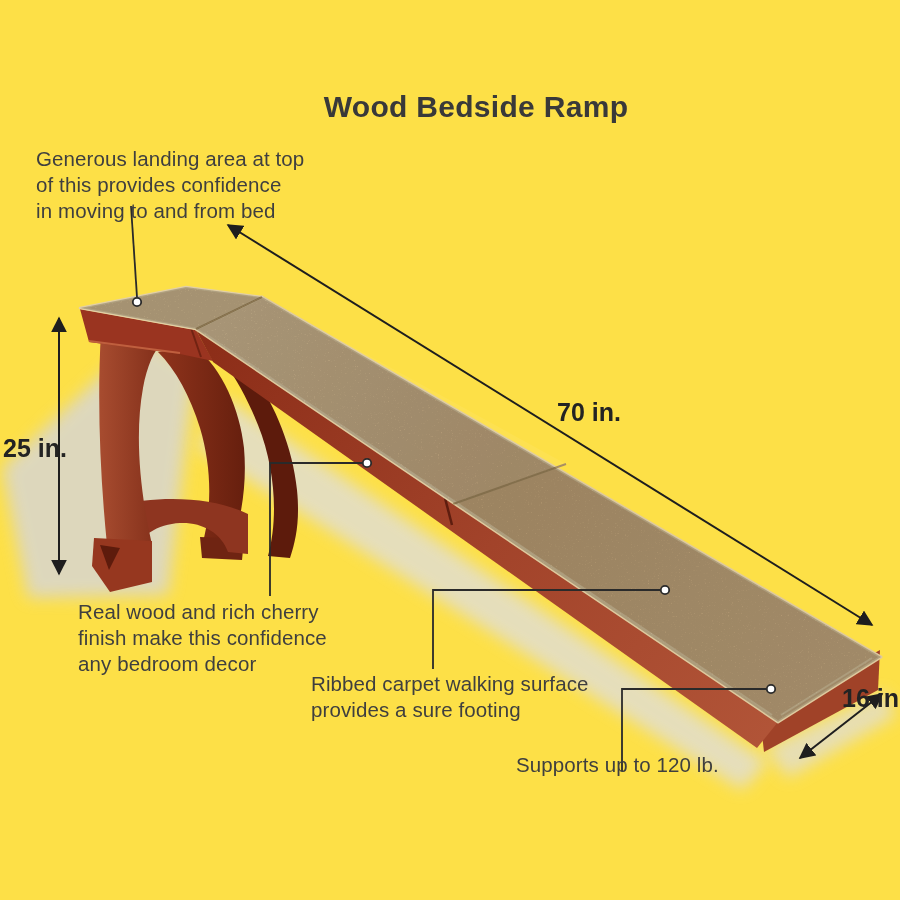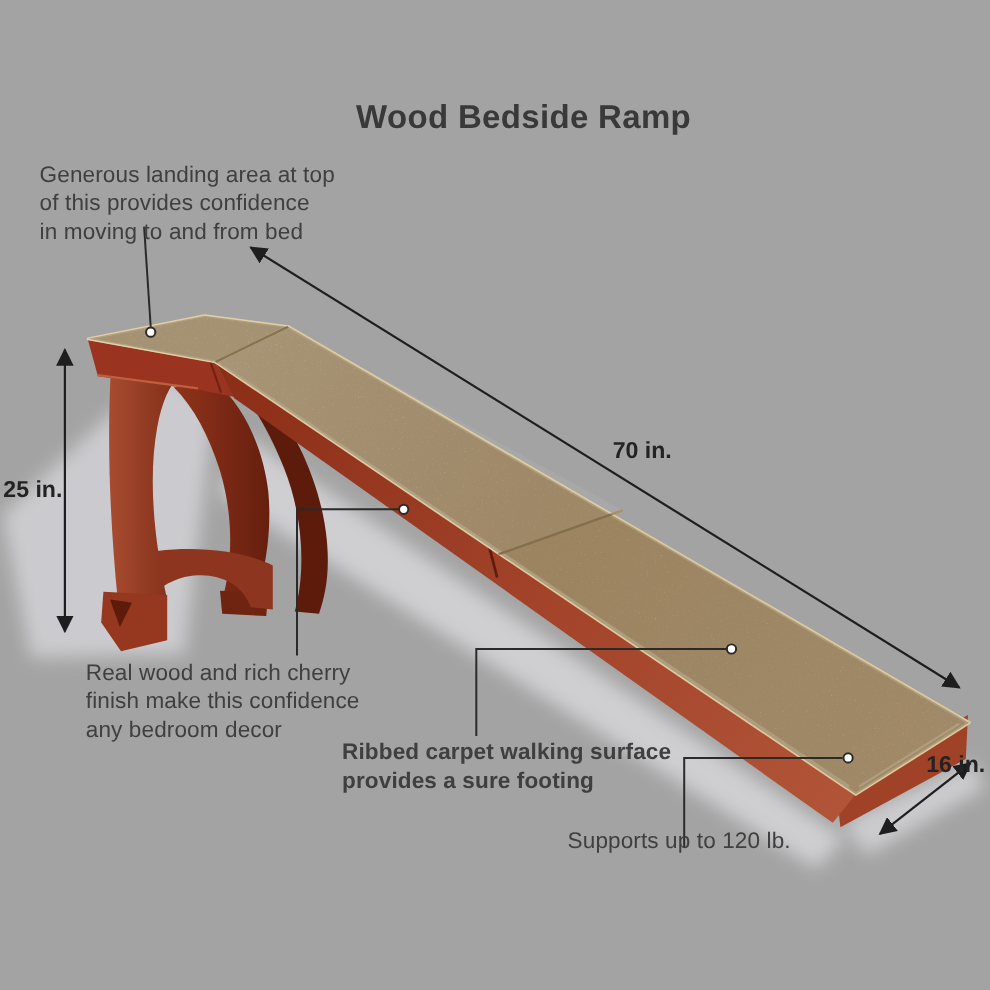--- a/index.html
+++ b/index.html
@@ -1,30 +1,30 @@
 <!DOCTYPE html>
 <html><head>
 <meta charset="utf-8">
 <style>
   html,body{margin:0;padding:0;background:#ffffff;}
   .canvas{
-    position:relative;width:900px;height:900px;background:#a3a3a3;
+    position:relative;width:900px;height:900px;background:#fde047;
     font-family:"Liberation Sans",sans-serif;overflow:hidden;
   }
   .art{position:absolute;left:0;top:0;width:900px;height:900px;}
   .title{
     position:absolute;left:26px;top:90px;width:900px;margin:0;
     text-align:center;font-size:30px;font-weight:bold;color:#393939;letter-spacing:.3px;
   }
   .note{
     position:absolute;color:#3f3f3f;font-size:20.5px;line-height:26px;
     letter-spacing:.1px;white-space:nowrap;
   }
   .dim{
-    position:absolute;color:#232323;font-size:21px;font-weight:bold;white-space:nowrap;
+    position:absolute;color:#232323;font-size:25px;font-weight:bold;white-space:nowrap;
   }
 </style>
 </head>
 <body>
 
 <div class="canvas">
 
   <svg class="art" viewBox="0 0 900 900" aria-hidden="true">
     <defs>
       <linearGradient id="carpetG" gradientUnits="userSpaceOnUse" x1="196" y1="300" x2="880" y2="700">
@@ -116,21 +116,21 @@
     <div>of this provides confidence</div>
     <div>in moving to and from bed</div>
   </div>
 
   <div class="note" style="left:78px;top:599px;">
     <div>Real wood and rich cherry</div>
     <div>finish make this confidence</div>
     <div>any bedroom decor</div>
   </div>
 
-  <div class="note" style="left:311px;top:671px;font-weight:bold;">
+  <div class="note" style="left:311px;top:671px;">
     <div>Ribbed carpet walking surface</div>
     <div>provides a sure footing</div>
   </div>
 
   <div class="note" style="left:516px;top:752px;">
     <div>Supports up to 120 lb.</div>
   </div>
 
   <div class="dim" style="left:557px;top:398px;">70 in.</div>
   <div class="dim" style="left:3px;top:434px;text-align:right;">25 in.</div>

